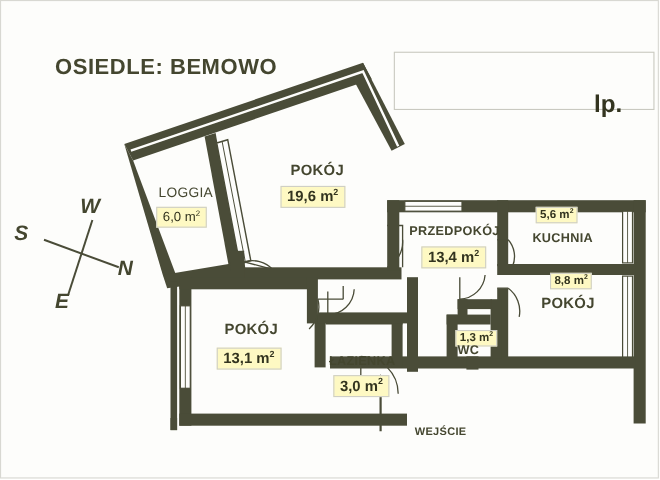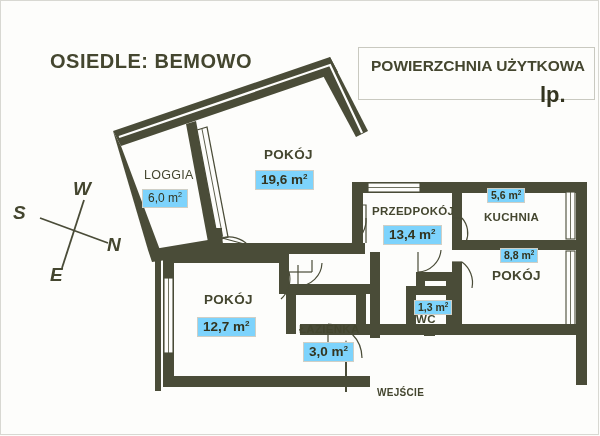--- a/index.html
+++ b/index.html
@@ -91,21 +91,21 @@
   }
   .room-name.thin {
     font-weight: normal;
     font-size: 12.5px;
   }
   .area-chip {
     font-size: 13.5px;
     font-weight: bold;
     color: #33341f;
     border: 1px solid #cfcfc6;
-    background: #7dd3fc;
+    background: #fef9c3;
     padding: 1px 5px 2px 5px;
   }
   .area-chip.small {
     font-size: 10.5px;
     padding: 0px 3px 1px 3px;
   }
   .area-chip.thin {
     font-weight: normal;
     font-size: 12px;
   }
@@ -278,40 +278,39 @@
     <g>
       <line x1="40" y1="218" x2="108" y2="243" stroke="#4a4c38" stroke-width="1.8"></line>
       <line x1="84" y1="200" x2="62" y2="268" stroke="#4a4c38" stroke-width="1.8"></line>
     </g>
 
   </svg>
 
   <div class="ovl" id="title">OSIEDLE: BEMOWO</div>
 
   <div class="ovl" id="area-box"></div>
-  <div class="ovl" id="area-title">POWIERZCHNIA UŻYTKOWA</div>
   <div class="ovl" id="area-lp">lp.</div>
 
   <div class="ovl room-name thin" style="left:144px; top:168px;">LOGGIA</div>
   <div class="ovl" style="left:142px; top:188px;"><span class="area-chip thin"><span>6,0 m</span><span class="sup">2</span></span></div>
 
   <div class="ovl room-name" style="left:264px; top:147px;">POKÓJ</div>
   <div class="ovl" style="left:255px; top:170px;"><span class="area-chip"><span>19,6 m</span><span class="sup">2</span></span></div>
 
   <div class="ovl room-name small" style="left:372px; top:205px;">PRZEDPOKÓJ</div>
   <div class="ovl" style="left:383px; top:225px;"><span class="area-chip"><span>13,4 m</span><span class="sup">2</span></span></div>
 
   <div class="ovl" style="left:487px; top:185px;"><span class="area-chip small"><span>5,6 m</span><span class="sup">2</span></span></div>
   <div class="ovl room-name small" style="left:484px; top:211px;">KUCHNIA</div>
 
   <div class="ovl" style="left:500px; top:245px;"><span class="area-chip small"><span>8,8 m</span><span class="sup">2</span></span></div>
   <div class="ovl room-name" style="left:492px; top:268px;">POKÓJ</div>
 
   <div class="ovl room-name" style="left:204px; top:292px;">POKÓJ</div>
-  <div class="ovl" style="left:197px; top:317px;"><span class="area-chip"><span>12,7 m</span><span class="sup">2</span></span></div>
+  <div class="ovl" style="left:197px; top:317px;"><span class="area-chip"><span>13,1 m</span><span class="sup">2</span></span></div>
 
   <div class="ovl room-name small" style="left:299px; top:323px;">ŁAZIENKA</div>
   <div class="ovl" style="left:303px; top:342px;"><span class="area-chip"><span>3,0 m</span><span class="sup">2</span></span></div>
 
   <div class="ovl" style="left:414px; top:297px;"><span class="area-chip small"><span>1,3 m</span><span class="sup">2</span></span></div>
   <div class="ovl room-name small" style="left:416px; top:313px;">WC</div>
 
   <div class="ovl" id="wejscie-label" style="left:377px; top:387px;">WEJŚCIE</div>
 
   <div class="ovl compass-letter" style="left:73px; top:178px;">W</div>

